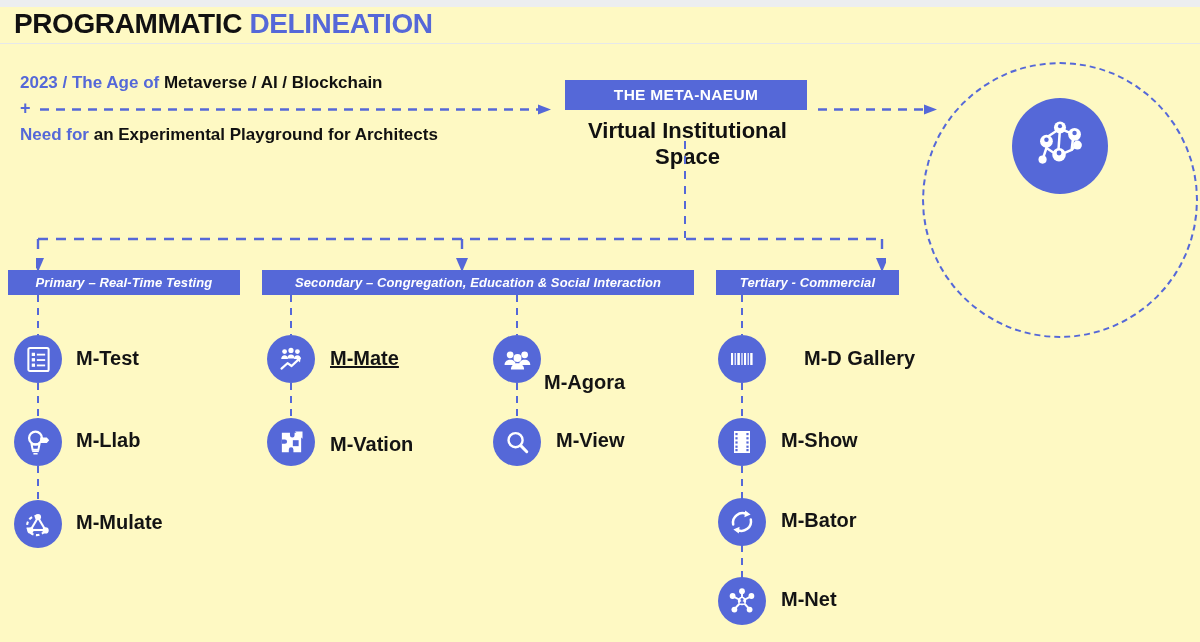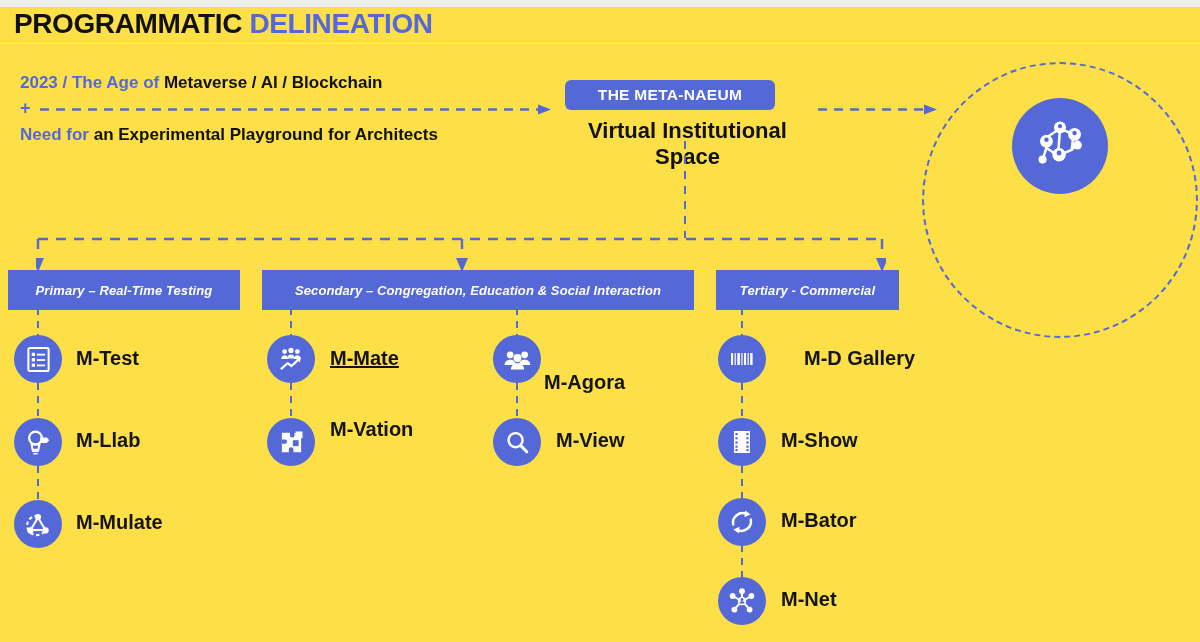--- a/index.html
+++ b/index.html
@@ -4,21 +4,21 @@
 <title>Programmatic Delineation</title>
 <style>
   html,body{margin:0;padding:0;}
   body{
     width:1200px;height:642px;
     background:#ffffff;
     font-family:"Liberation Sans", sans-serif;
     overflow:hidden;
     position:relative;
   }
-  #canvas{position:relative;width:1200px;height:642px;background:#fde047;}
+  #canvas{position:relative;width:1200px;height:642px;background:#fef9c3;}
 
   .topstrip{position:absolute;left:0;top:0;width:1200px;height:7px;background:#eceef0;}
 
   
   .title{
     position:absolute;left:14px;top:8px;
     font-size:28px;font-weight:bold;letter-spacing:-0.4px;
     white-space:nowrap;
   }
   .title .blk{color:#111111;}
@@ -34,24 +34,24 @@
     position:absolute;left:20px;top:99px;
     color:#5568d8;font-size:18px;font-weight:bold;line-height:18px;
   }
   .introline3{position:absolute;left:20px;top:124px;}
 
   
   .arrow-intro{position:absolute;left:40px;top:104px;width:512px;height:11px;}
 
   
   .metabox{
-    position:absolute;left:565px;top:80px;width:210px;height:30px;
+    position:absolute;left:565px;top:80px;width:242px;height:30px;
     background:#5568d8;color:#ffffff;
     font-size:15.5px;font-weight:bold;letter-spacing:.3px;
-    display:flex;align-items:center;justify-content:center;border-radius:6px;
+    display:flex;align-items:center;justify-content:center;
   }
   .metasub{
     position:absolute;left:560px;top:118px;width:255px;
     text-align:center;color:#111111;font-size:22px;font-weight:bold;
   }
 
   
   .arrow-meta{position:absolute;left:818px;top:104px;width:120px;height:11px;}
 
   
@@ -71,21 +71,21 @@
   .netlabel{
     position:absolute;left:942px;top:208px;width:236px;text-align:center;
     color:#5568d8;font-size:17px;font-weight:bold;font-style:italic;line-height:22px;
   }
 
   
   .bus{position:absolute;left:36px;top:234px;width:850px;height:44px;}
 
   
   .cat{
-    position:absolute;height:40px;background:#5568d8;color:#fff;
+    position:absolute;height:25px;background:#5568d8;color:#fff;
     font-size:13px;font-weight:bold;font-style:italic;
     display:flex;align-items:center;justify-content:center;
     white-space:nowrap;letter-spacing:.1px;
   }
   .cat1{left:8px;top:270px;width:232px;}
   .cat2{left:262px;top:270px;width:432px;}
   .cat3{left:716px;top:270px;width:183px;}
 
   
   .node{position:absolute;width:48px;height:48px;border-radius:50%;
@@ -263,21 +263,21 @@
   <div class="nlabel" style="left:330px;top:347px;text-decoration:underline;">M-Mate</div>
 
   <div class="node" style="left:267px;top:418px;">
     <svg width="27" height="27" viewBox="0 0 28 28">
       <path d="M4 4 h8.4 v2.4 a2.4 2.4 0 0 0 4.8 0 V4 H24 v20 H16 v-2.6 a2.4 2.4 0 0 0-4.8 0 V24 H4 z" fill="#fff"></path>
       <path d="M4 11 h3.2 a2.2 2.2 0 0 1 0 4.4 H4 z" fill="#5568d8"></path>
       <path d="M15.4 11.6 h6 v6.2 h-6 z" fill="#5568d8"></path>
       <polygon points="17.6,2.6 25.4,2.6 25.4,10" fill="#fff"></polygon>
     </svg>
   </div>
-  <div class="nlabel" style="left:330px;top:418px;">M-Vation</div>
+  <div class="nlabel" style="left:330px;top:433px;">M-Vation</div>
 
   <svg class="vconn" style="left:516px;top:295px;height:40px;" viewBox="0 0 2 40" preserveAspectRatio="none">
       <line x1="1" y1="0" x2="1" y2="40" stroke="#5568d8" stroke-width="2.2" stroke-dasharray="7,6"></line>
     </svg>
   <svg class="vconn" style="left:516px;top:383px;height:35px;" viewBox="0 0 2 35" preserveAspectRatio="none">
       <line x1="1" y1="0" x2="1" y2="35" stroke="#5568d8" stroke-width="2.2" stroke-dasharray="7,6"></line>
     </svg>
 
   <div class="node" style="left:493px;top:335px;">
     <svg width="29" height="29" viewBox="0 0 30 30">

